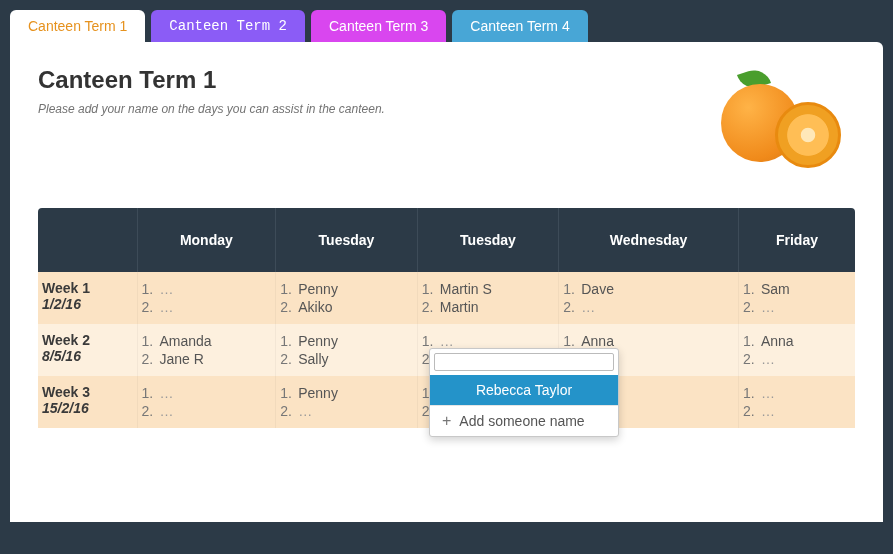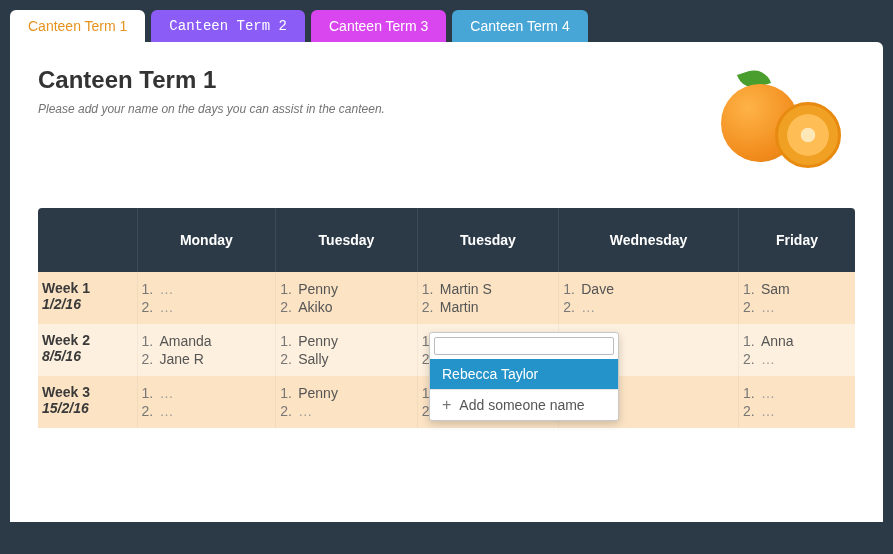--- a/index.html
+++ b/index.html
@@ -127,27 +127,28 @@
     display: inline-block;
     width: 18px;
     color: #777;
   }
   .ell { color: #999; }
 
   
   .dropdown {
     position: absolute;
     left: 429px;
-    top: 332px;
+    top: 348px;
     width: 190px;
     background: #fff;
     border: 1px solid #c8c8c8;
     border-radius: 3px;
     box-shadow: 0 3px 8px rgba(0,0,0,0.18);
     z-index: 10;
+    text-align: center;
   }
   .dd-input {
     margin: 4px;
     height: 18px;
     border: 1px solid #bbb;
     border-radius: 2px;
     background: #fff;
   }
   .dd-item {
     padding: 7px 12px;

